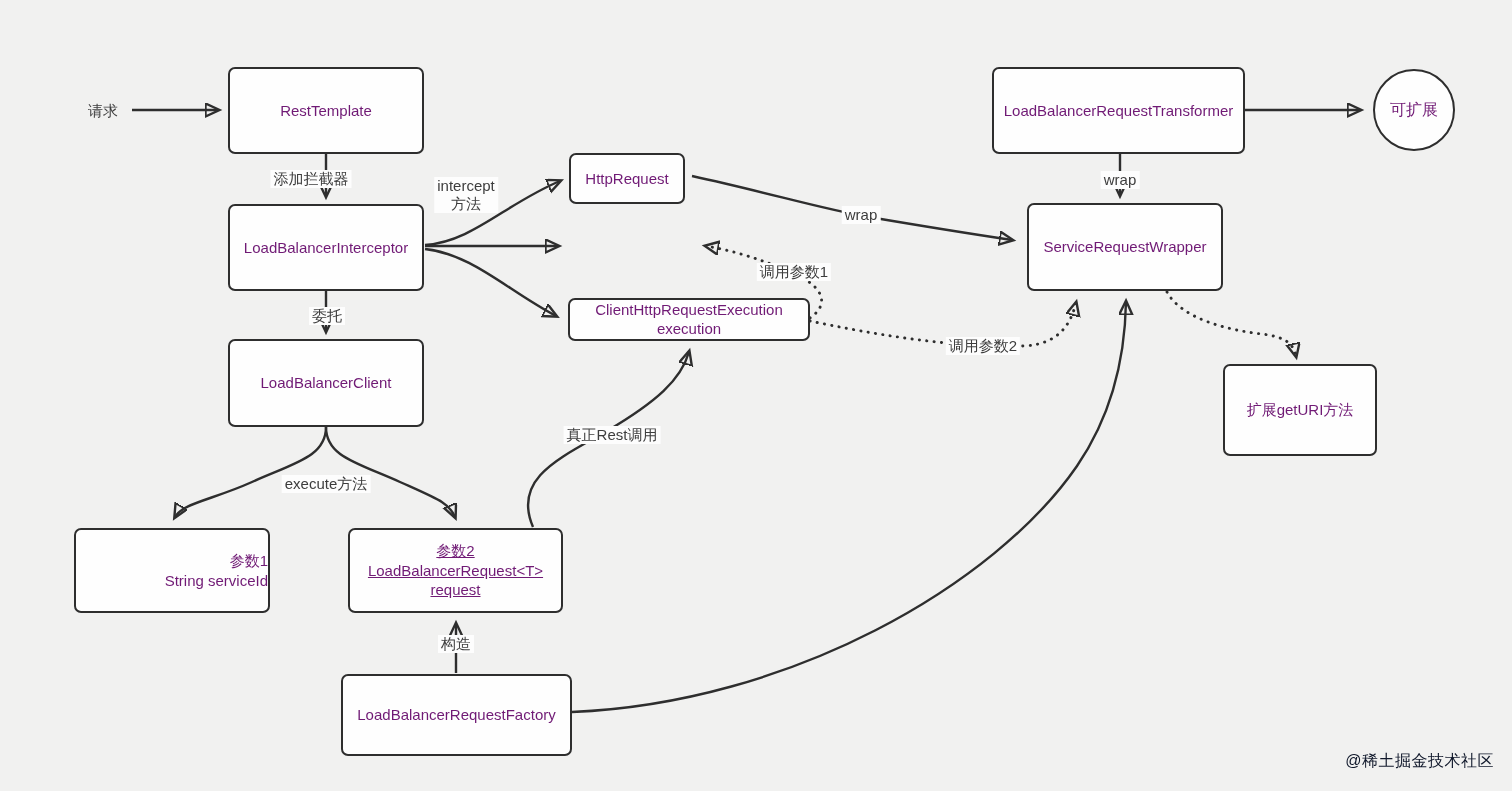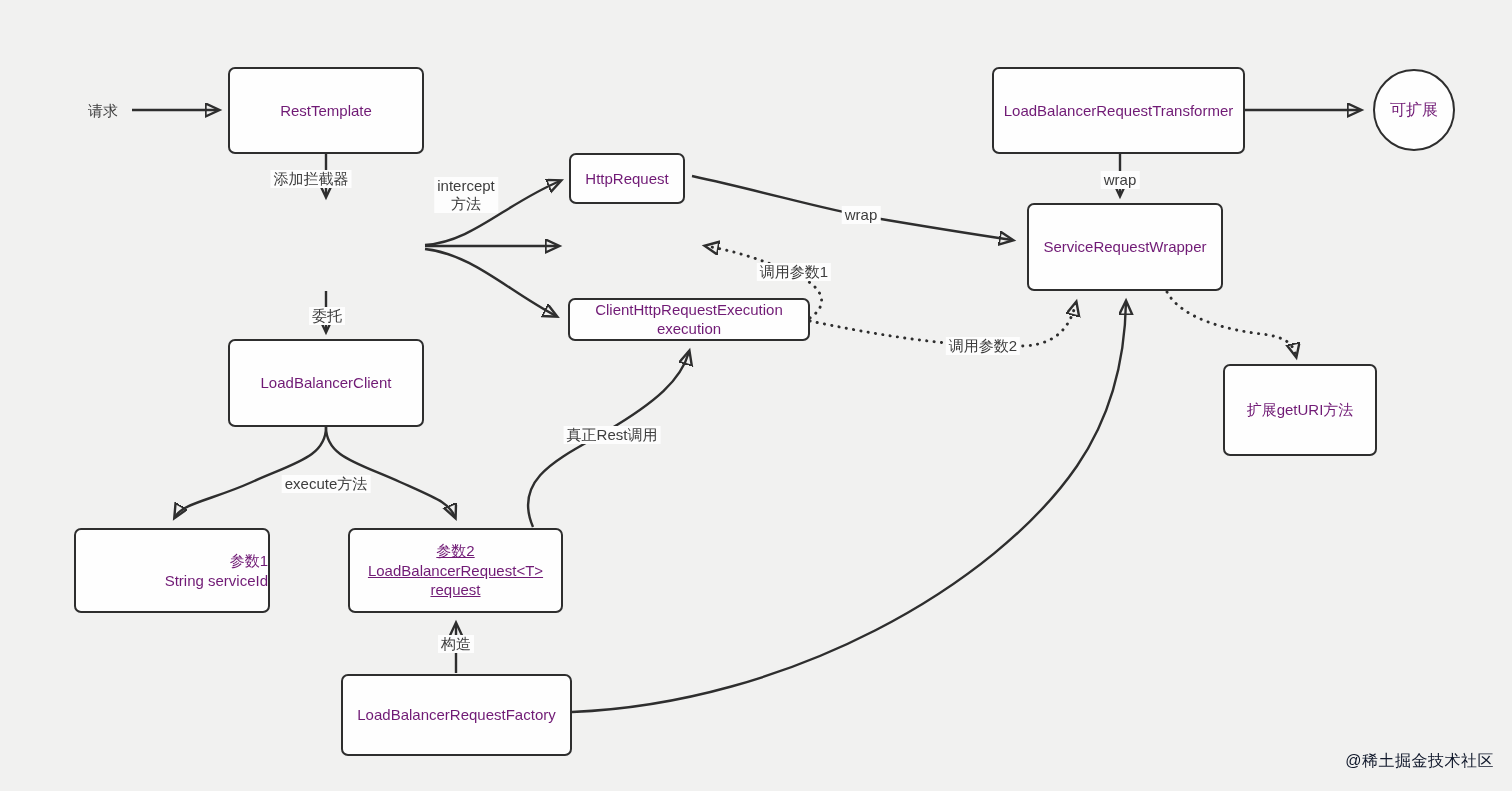--- a/index.html
+++ b/index.html
@@ -57,20 +57,23 @@
     <path class="dot" d="M810 318 C830 304 824 287 793 273 C763 260 735 251 706 246" marker-end="url(#arw)"></path>
     <path class="dot" d="M810 321 C872 334 952 348 1024 346 C1058 344 1070 326 1076 303" marker-end="url(#arw)"></path>
     <path d="M572 712 C790 703 995 585 1077 466 C1114 412 1125 355 1126 302" marker-end="url(#arw)"></path>
     <path class="dot" d="M1167 292 C1181 318 1226 330 1262 334 C1285 337 1293 343 1296 356" marker-end="url(#arw)"></path>
   </svg>
 
   <div class="node" style="left:228px;top:67px;width:196px;height:87px;">
     <div>RestTemplate</div>
   </div>
 
+  <div class="node" style="left:228px;top:204px;width:196px;height:87px;">
+    <div>LoadBalancerInterceptor</div>
+  </div>
 
   <div class="node" style="left:228px;top:339px;width:196px;height:88px;">
     <div>LoadBalancerClient</div>
   </div>
 
   <div class="node" style="left:569px;top:153px;width:116px;height:51px;">
     <div>HttpRequest</div>
   </div>
 
 

